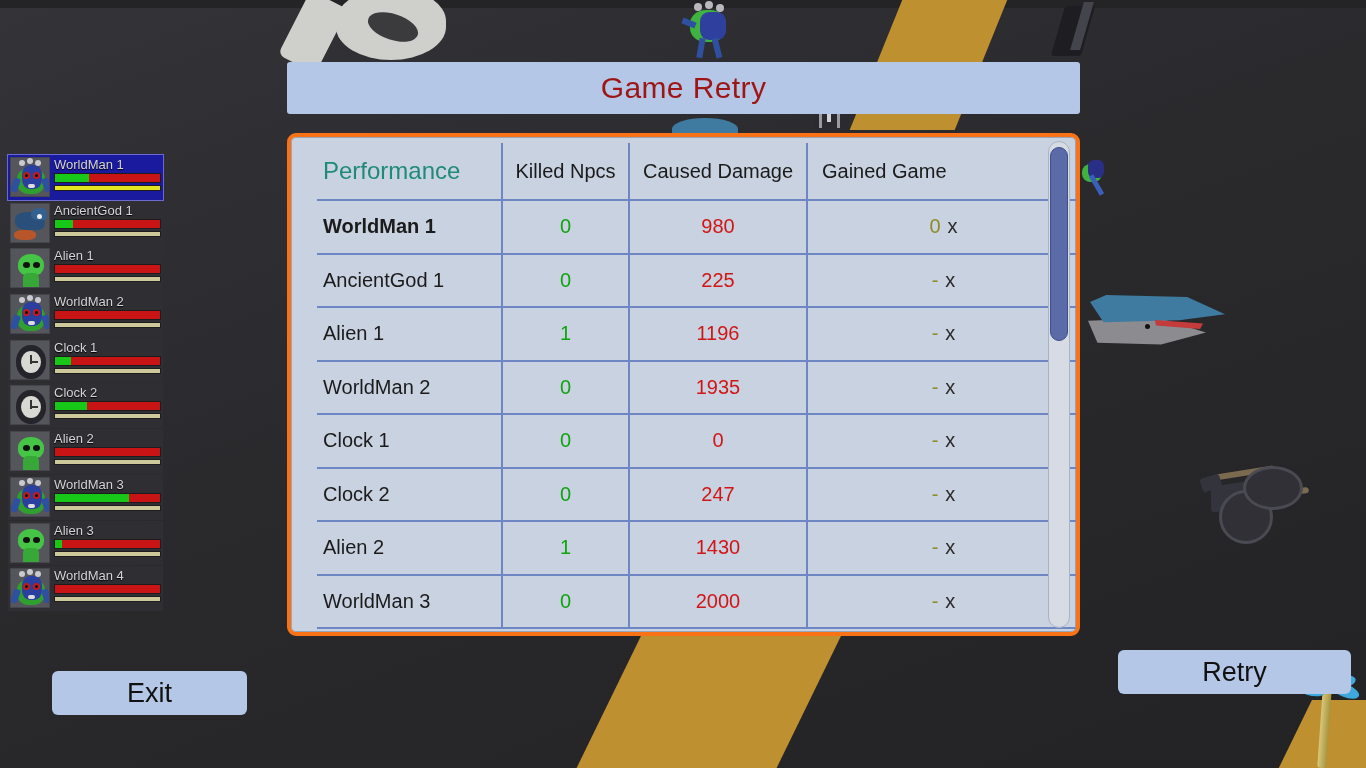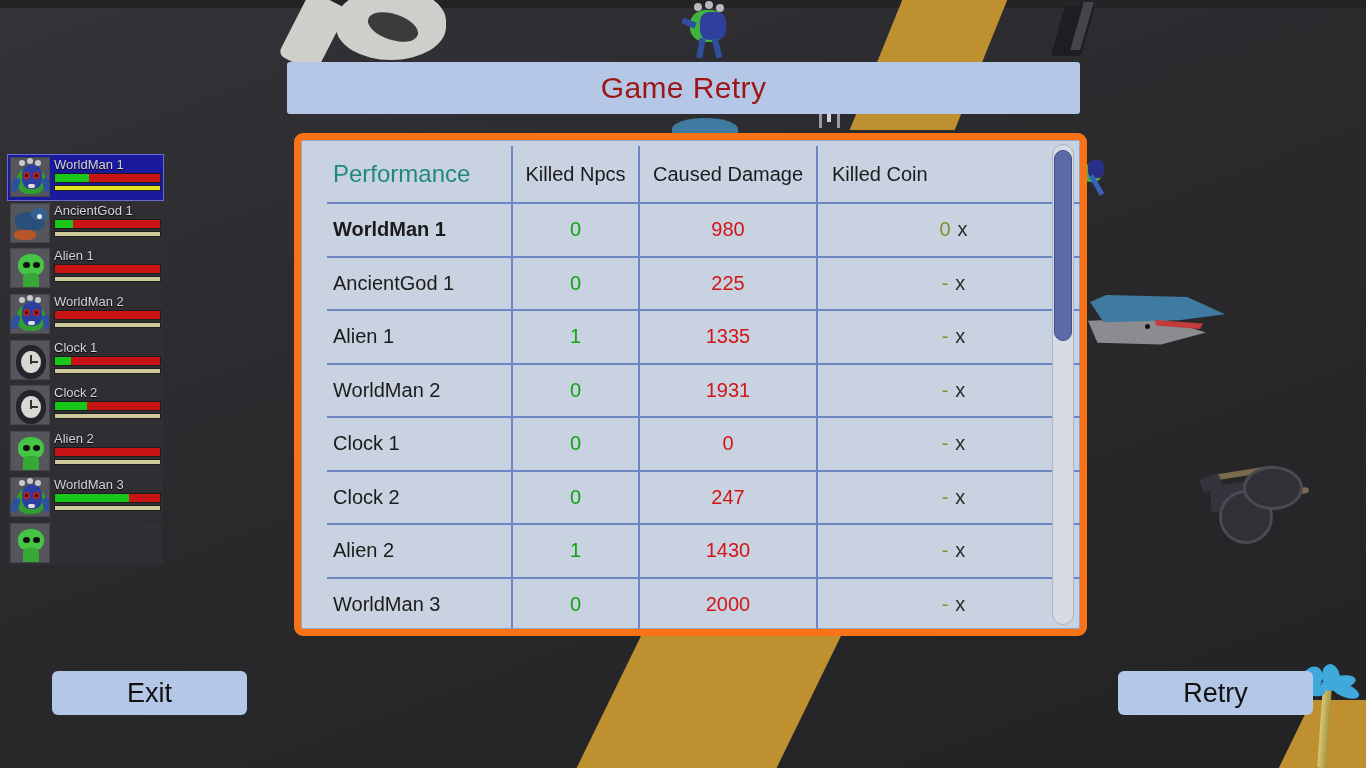--- a/index.html
+++ b/index.html
@@ -98,23 +98,23 @@
   .p-arm{position:absolute;background:#2f4fa0;border-radius:2px;}
 
   
   #banner{position:absolute;left:287px;top:62px;width:793px;height:52px;
     background:#b4c7e7;border-radius:3px;display:flex;align-items:center;
     justify-content:center;z-index:30;}
   #banner-text{font-size:30px;color:#9e1515;letter-spacing:.4px;}
 
   
   #panel{position:absolute;left:287px;top:133px;width:793px;height:503px;
-    background:#c9d2e0;border:7px solid #f97316;border-radius:9px;
+    background:#c9d2e0;border:4px solid #f97316;border-radius:9px;
     box-sizing:border-box;z-index:30;overflow:hidden;
-    box-shadow:0 0 0 1px #97a6bd inset;margin-left:7px;}
+    box-shadow:0 0 0 1px #97a6bd inset;}
   #panel-inner{position:absolute;left:0;top:0;right:0;bottom:0;padding:6px 26px 0 26px;
     box-sizing:border-box;}
 
   table.results{width:100%;border-collapse:collapse;table-layout:fixed;}
   table.results col.c-name{width:185px;}
   table.results col.c-npc{width:127px;}
   table.results col.c-dmg{width:178px;}
   table.results col.c-coin{width:272px;}
 
   table.results th{
@@ -143,21 +143,21 @@
   #scrollbar{position:absolute;right:6px;top:4px;width:22px;bottom:4px;
     background:#d6dbe4;border:1px solid #aab3c2;border-radius:11px;box-sizing:border-box;}
   #scroll-thumb{position:absolute;left:1px;right:1px;top:2px;height:198px;
     background:#5a6ba8;border:1px solid #3f4f8c;border-radius:10px;box-sizing:border-box;}
 
   
   .btn{position:absolute;height:44px;background:#b4c7e7;border:none;border-radius:6px;
     color:#111;font-size:27px;font-family:"Liberation Sans", sans-serif;
     cursor:pointer;z-index:30;display:flex;align-items:center;justify-content:center;}
   #btn-exit{left:52px;top:671px;width:195px;}
-  #btn-retry{left:1118px;top:671px;width:195px;}
+  #btn-retry{left:1118px;top:650px;width:233px;}
 </style>
 </head>
 <body>
 
 <div id="scene">
   <div class="road-shade"></div>
   <div class="dark-patch" style="left:0;top:0;width:1366px;height:8px;"></div>
 
   <div class="gold-stripe gs1"></div>
   <div class="gold-stripe gs2"></div>
@@ -382,20 +382,52 @@
       </div>
     </div>
     <div class="hero-row">
       <div class="hero-portrait">
         <div style="position: absolute; inset: 0px;">
           <div class="p-face" style="left:7px;top:5px;width:26px;height:22px;background:#45c445;border-radius:48% 48% 42% 42%;"></div>
           <div class="p-pupil" style="left:12px;top:13px;width:7px;height:6px;"></div>
           <div class="p-pupil" style="left:22px;top:13px;width:7px;height:6px;"></div>
           <div class="p-face" style="left:12px;top:24px;width:16px;height:16px;background:#37a837;border-radius:30% 30% 0 0;"></div>
         </div>
+      </div>
+      <div class="hero-info">
+        <div class="hero-name">Alien 3</div>
+        <div class="bar-hp">
+          <i style="width: 7%;"></i>
+        </div>
+        <div class="bar-xp"></div>
+      </div>
+    </div>
+    <div class="hero-row">
+      <div class="hero-portrait">
+        <div style="position: absolute; inset: 0px;">
+          <div class="p-face" style="left:6px;top:10px;width:28px;height:26px;background:#2fa02f;"></div>
+          <div class="p-face" style="left:11px;top:7px;width:20px;height:24px;background:#2a3f9e;border-radius:40%;"></div>
+          <div class="p-eye" style="left:12px;top:14px;width:7px;height:7px;"></div>
+          <div class="p-eye" style="left:22px;top:14px;width:7px;height:7px;"></div>
+          <div class="p-pupil" style="left:14px;top:16px;width:3px;height:3px;"></div>
+          <div class="p-pupil" style="left:24px;top:16px;width:3px;height:3px;"></div>
+          <div class="p-spike" style="left:8px;top:2px;width:6px;height:6px;"></div>
+          <div class="p-spike" style="left:16px;top:0px;width:6px;height:6px;"></div>
+          <div class="p-spike" style="left:24px;top:2px;width:6px;height:6px;"></div>
+          <div class="p-arm" style="left:1px;top:20px;width:7px;height:14px;transform:rotate(18deg);"></div>
+          <div class="p-arm" style="left:32px;top:20px;width:7px;height:14px;transform:rotate(-18deg);"></div>
+          <div class="p-pupil" style="left:17px;top:26px;width:7px;height:4px;background:#ddd;border-radius:2px;"></div>
+        </div>
+      </div>
+      <div class="hero-info">
+        <div class="hero-name">WorldMan 4</div>
+        <div class="bar-hp">
+          <i style="width: 0%;"></i>
+        </div>
+        <div class="bar-xp"></div>
       </div>
     </div>
   </div>
 
 <div id="banner">
   <div id="banner-text">Game Retry</div>
 </div>
 
 <div id="panel">
   <div id="panel-inner">
@@ -404,46 +436,46 @@
         <col class="c-name">
           <col class="c-npc">
           <col class="c-dmg">
           <col class="c-coin">
       </colgroup>
       <thead>
         <tr>
           <th class="th-perf">Performance</th>
           <th>Killed Npcs</th>
           <th>Caused Damage</th>
-          <th>Killed Coin</th>
+          <th>Gained Game</th>
         </tr>
       </thead>
       <tbody id="results-body">
           <tr class="row first">
             <td class="c-name-cell">WorldMan 1</td>
             <td><span class="npc-val">0</span></td>
             <td><span class="dmg-val">980</span></td>
             <td><span class="coin-val">0</span><span class="coin-x">x</span></td>
           </tr>
           <tr class="row">
             <td class="c-name-cell">AncientGod 1</td>
             <td><span class="npc-val">0</span></td>
             <td><span class="dmg-val">225</span></td>
             <td><span class="coin-val">-</span><span class="coin-x">x</span></td>
           </tr>
           <tr class="row">
             <td class="c-name-cell">Alien 1</td>
             <td><span class="npc-val">1</span></td>
-            <td><span class="dmg-val">1335</span></td>
+            <td><span class="dmg-val">1196</span></td>
             <td><span class="coin-val">-</span><span class="coin-x">x</span></td>
           </tr>
           <tr class="row">
             <td class="c-name-cell">WorldMan 2</td>
             <td><span class="npc-val">0</span></td>
-            <td><span class="dmg-val">1931</span></td>
+            <td><span class="dmg-val">1935</span></td>
             <td><span class="coin-val">-</span><span class="coin-x">x</span></td>
           </tr>
           <tr class="row">
             <td class="c-name-cell">Clock 1</td>
             <td><span class="npc-val">0</span></td>
             <td><span class="dmg-val">0</span></td>
             <td><span class="coin-val">-</span><span class="coin-x">x</span></td>
           </tr>
           <tr class="row">
             <td class="c-name-cell">Clock 2</td>

